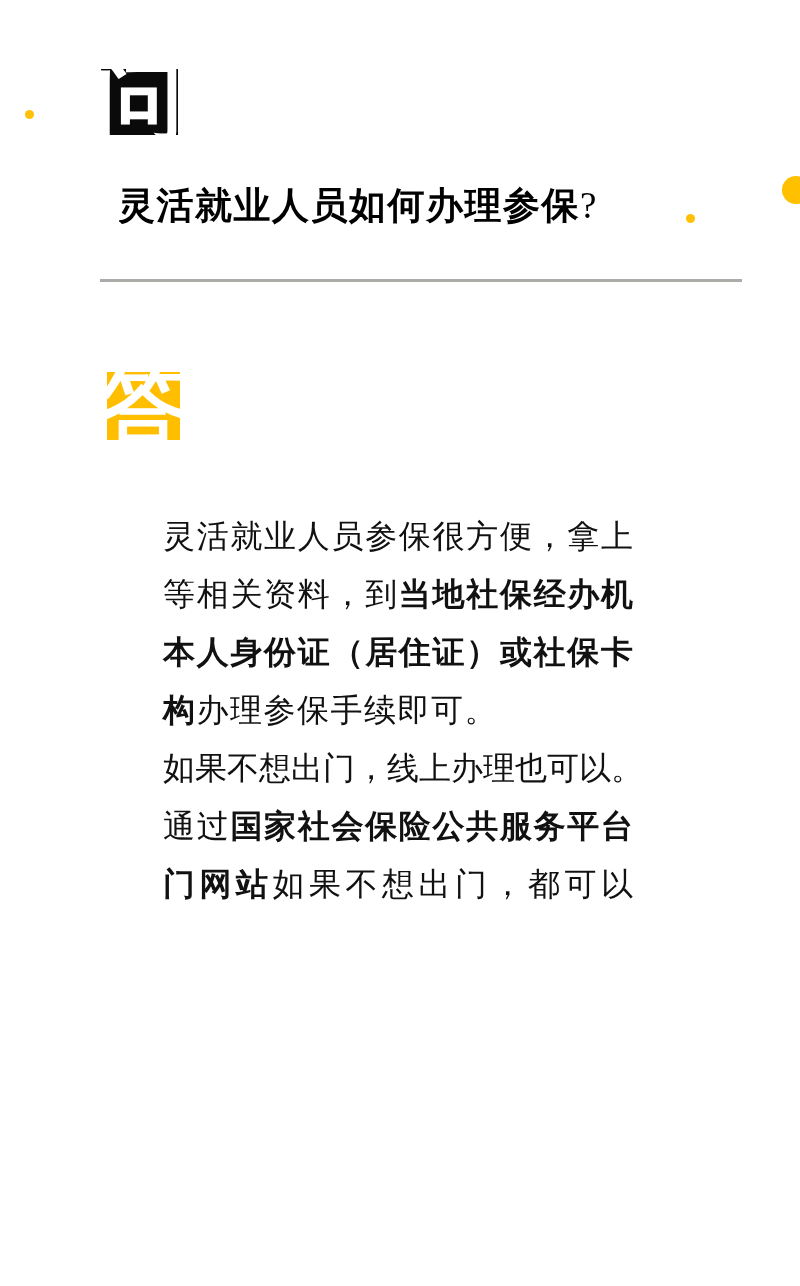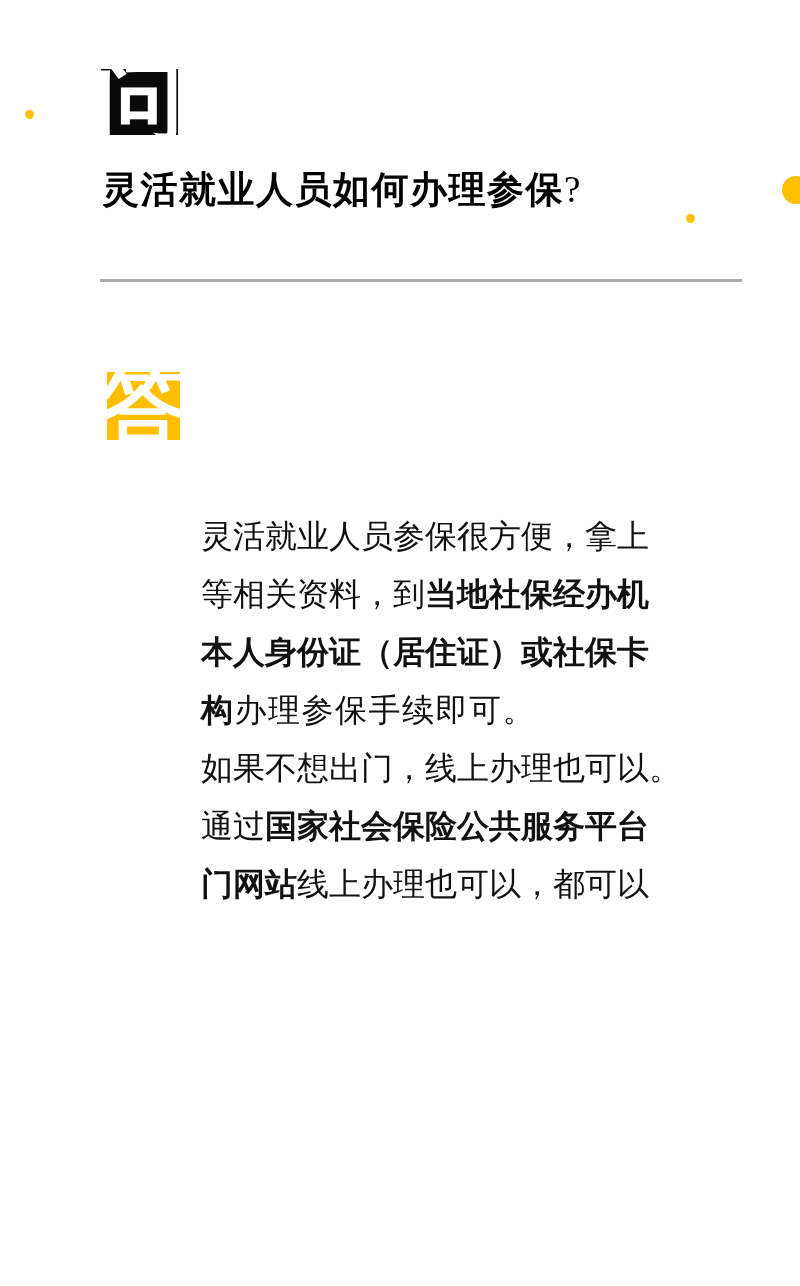--- a/index.html
+++ b/index.html
@@ -34,21 +34,21 @@
     color: #ffffff;
     font-family: "Liberation Serif", serif;
     font-weight: 700;
     font-size: 88px; line-height: 88px;
     white-space: nowrap;
   }
 
   
   .title {
     position: absolute; left: 102px; top: 166px;
-    margin: 0;
+    margin: 16px;
     font-family: "Liberation Sans", sans-serif;
     font-weight: 800;
     font-size: 37px; line-height: 48px;
     letter-spacing: 1.5px;
     color: #000000;
     white-space: nowrap;
   }
   .title-mark {
     font-family: "Liberation Serif", serif;
     font-weight: 400;
@@ -86,21 +86,20 @@
     font-size: 32px; line-height: 58px;
     color: #111111;
   }
   .para { margin: 0; }
   .line {
     height: 58px;
     white-space: nowrap;
     text-align: justify;
     text-align-last: justify;
     overflow: visible;
-    margin-left: 38px;
   }
   .line.last-line {
     text-align: right;
     text-align-last: left;
     letter-spacing: 1.5px;
   }
   .seg-bold { font-weight: 700; }
   .seg-regular { font-weight: 400; }
 </style>
 </head>
@@ -127,17 +126,17 @@
   <div class="body-text" id="answer-body">
       <div class="para">
         <div class="line"><span class="seg-regular">灵活就业人员参保很方便，拿上</span></div>
         <div class="line"><span class="seg-regular">等相关资料，到</span><span class="seg-bold">当地社保经办机</span></div>
         <div class="line"><span class="seg-bold">本人身份证（居住证）或社保卡</span></div>
         <div class="line last-line"><span class="seg-bold">构</span><span class="seg-regular">办理参保手续即可。</span></div>
       </div>
       <div class="para">
         <div class="line"><span class="seg-regular">如果不想出门，线上办理也可以。</span></div>
         <div class="line"><span class="seg-regular">通过</span><span class="seg-bold">国家社会保险公共服务平台</span></div>
-        <div class="line"><span class="seg-bold">门网站</span><span class="seg-regular">线上办理也可以，都可以</span></div>
+        <div class="line"><span class="seg-bold">门网站</span><span class="seg-regular">如果不想出门，都可以</span></div>
       </div>
     </div>
 
 </div>
 
 </body></html>

